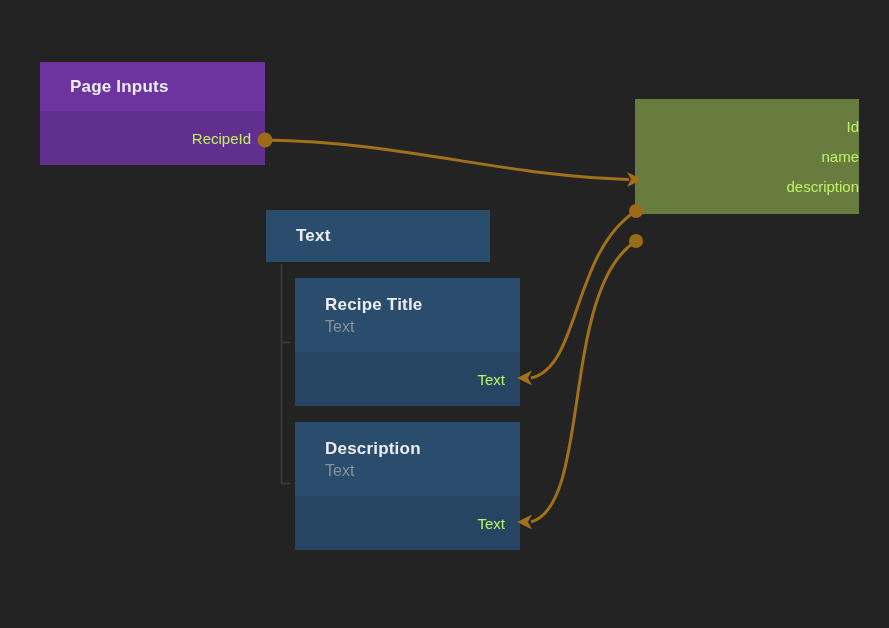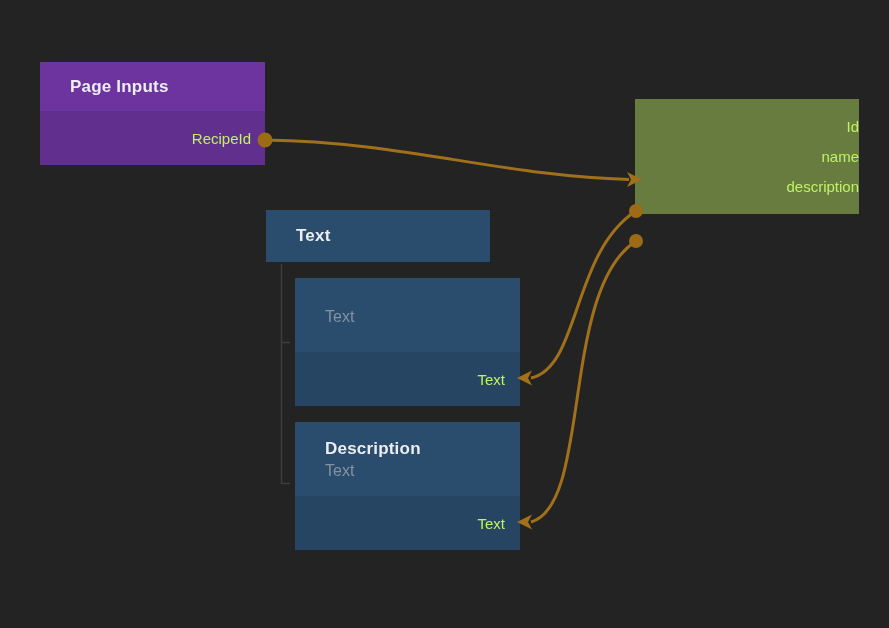--- a/index.html
+++ b/index.html
@@ -117,20 +117,21 @@
   </div>
 
   <div class="node" id="node-page">
     <div class="node-header">
       <span class="node-title">Text</span>
     </div>
   </div>
 
   <div class="node" id="node-recipe-title">
     <div class="node-header">
+      <span class="node-title">Recipe Title</span>
       <span class="node-subtitle">Text</span>
     </div>
     <div class="node-body">
       <div class="port-row port-right" style="padding-right:15px;">
         <span>Text</span>
       </div>
     </div>
   </div>
 
   <div class="node" id="node-description">

